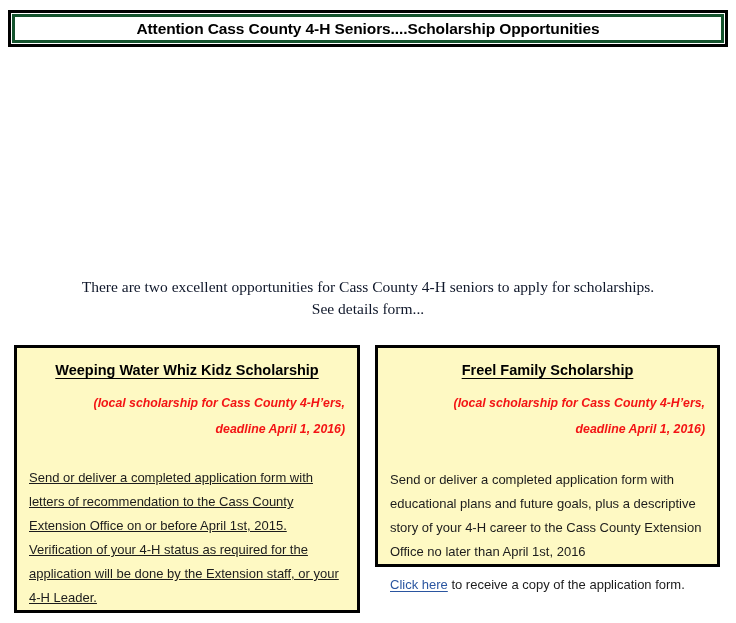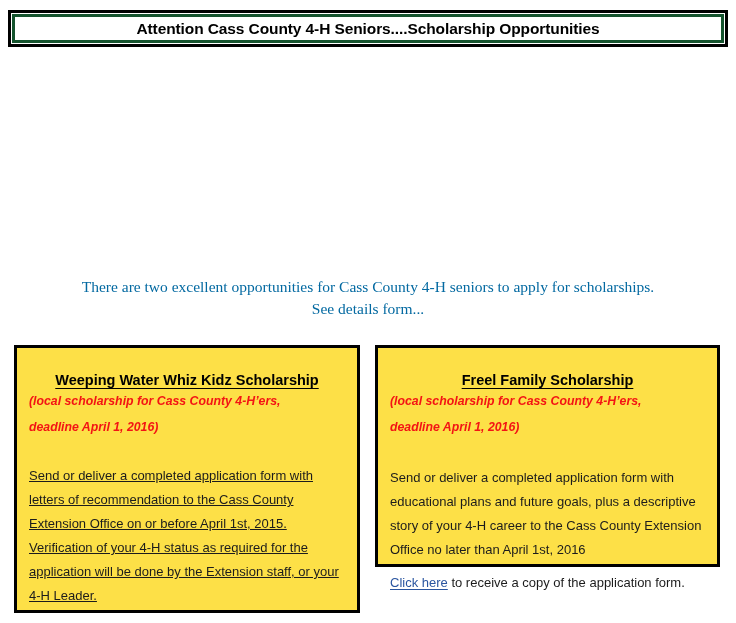--- a/index.html
+++ b/index.html
@@ -87,32 +87,32 @@
   
   #intro-block {
     position: absolute;
     left: 18px;
     top: 276px;
     width: 700px;
     text-align: center;
     font-family: "Liberation Serif", serif;
     font-size: 15.5px;
     line-height: 22px;
-    color: #0369a1;
+    color: #0f172a;
   }
   .intro-line { display: block; }
 
   
   .scholarship-box {
     position: absolute;
     top: 345px;
     box-sizing: border-box;
     border: 3px solid #000000;
-    background: #fde047;
-    padding: 20px 12px 8px 12px;
+    background: #fef9c3;
+    padding: 10px 12px 8px 12px;
   }
   #box-weeping-water {
     left: 14px;
     width: 346px;
     height: 268px;
   }
   #box-freel-family {
     left: 375px;
     width: 345px;
     height: 222px;
@@ -122,25 +122,26 @@
     font-size: 14.5px;
     text-decoration: underline;
     text-underline-offset: 2.5px;
     margin: 4px 0 0 0;
     color: #000000;
   }
   #title-weeping-water { font-weight: bold; }
   #title-freel-family  { font-weight: 600; }
 
   .scholarship-subtitle {
-    text-align: left;
+    text-align: right;
     color: #f31414;
     font-style: italic;
     font-weight: bold;
     font-size: 12.3px;
+    margin-top: 12px;
     line-height: 26px;
   }
   .subtitle-line { display: block; }
 
   .scholarship-body {
     font-size: 13px;
     line-height: 24px;
     color: #1c1c1c;
     margin-top: 20px;
   }

